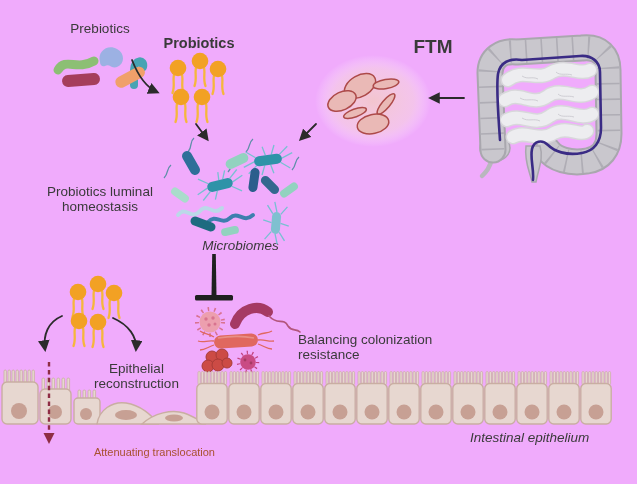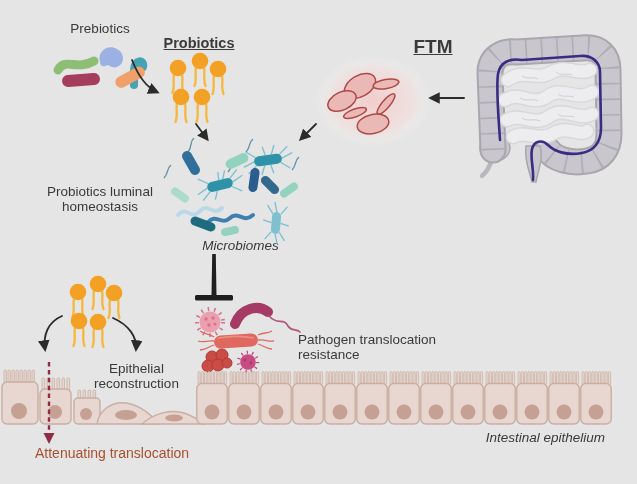--- a/index.html
+++ b/index.html
@@ -1,26 +1,26 @@
 <!DOCTYPE html>
 <html><head>
 <meta charset="utf-8">
 <style>
   html,body{margin:0;padding:0;background:#fff;}
   .stage{
-    position:relative;width:637px;height:484px;background:#e5e5e5;
+    position:relative;width:637px;height:484px;background:#f0abfc;
     font-family:"Liberation Sans", sans-serif;color:#3A3A3A;overflow:hidden;
   }
   .lbl{position:absolute;font-size:13.5px;line-height:1.12;text-align:center;}
-  .lbl.bold{font-weight:bold;font-size:14.5px;text-decoration:underline;}
+  .lbl.bold{font-weight:bold;font-size:14.5px;}
   .lbl.italic{font-style:italic;}
   .lbl.left{text-align:left;}
-  .lbl.right{text-align:right;}
+  .lbl.right{text-align:left;}
   svg{position:absolute;overflow:visible;}
-  #attenuating-label{color:#A8512F;font-size:14px;}
+  #attenuating-label{color:#A8512F;font-size:11px;text-align:right;}
 </style>
 </head>
 <body>
 
 <div class="stage">
 
   <svg width="0" height="0" aria-hidden="true">
     <defs>
       <g id="probiotic">
         <path d="M8.5,14 C6,20 9.5,26 6.5,34" stroke="#F5B73C" stroke-width="2.3" fill="none" stroke-linecap="round"></path>
@@ -49,21 +49,21 @@
 
   <div class="lbl bold" style="left:408px;top:36px;width:50px;font-size:19px;">FTM</div>
 
   <div class="lbl" style="left:30px;top:184px;width:140px;">Probiotics luminal homeostasis</div>
 
 
   <div class="lbl" style="left:84px;top:361px;width:105px;">Epithelial reconstruction</div>
 
   <div class="lbl italic" style="left:193px;top:238px;width:95px;">Microbiomes</div>
 
-  <div class="lbl left" style="left:298px;top:332px;width:160px;">Pathogen translocation resistance</div>
+  <div class="lbl left" style="left:298px;top:332px;width:160px;">Balancing colonization resistance</div>
 
   <div class="lbl italic right" style="left:470px;top:430px;width:135px;">Intestinal epithelium</div>
 
   <div class="lbl left" id="attenuating-label" style="left:35px;top:446px;width:180px;">Attenuating translocation</div>
 
   <svg style="left:50px;top:40px;" width="120" height="72" viewBox="0 0 120 72">
     <path d="M8,30 C16,17 26,31 44,21" stroke="#8CBF74" stroke-width="9" fill="none" stroke-linecap="round"></path>
     <path d="M50,22 C47,11 58,4 67,9 C75,13 75,24 67,27 C62,29 59,23 55,26 C52,27 50,25 50,22 Z" fill="#9CB1E3"></path>
     <path d="M84,45 L84,30 C84,19 95,19 93,27" stroke="#47A3B3" stroke-width="8" fill="none" stroke-linecap="round"></path>
     <g transform="rotate(-28 80 37)">

